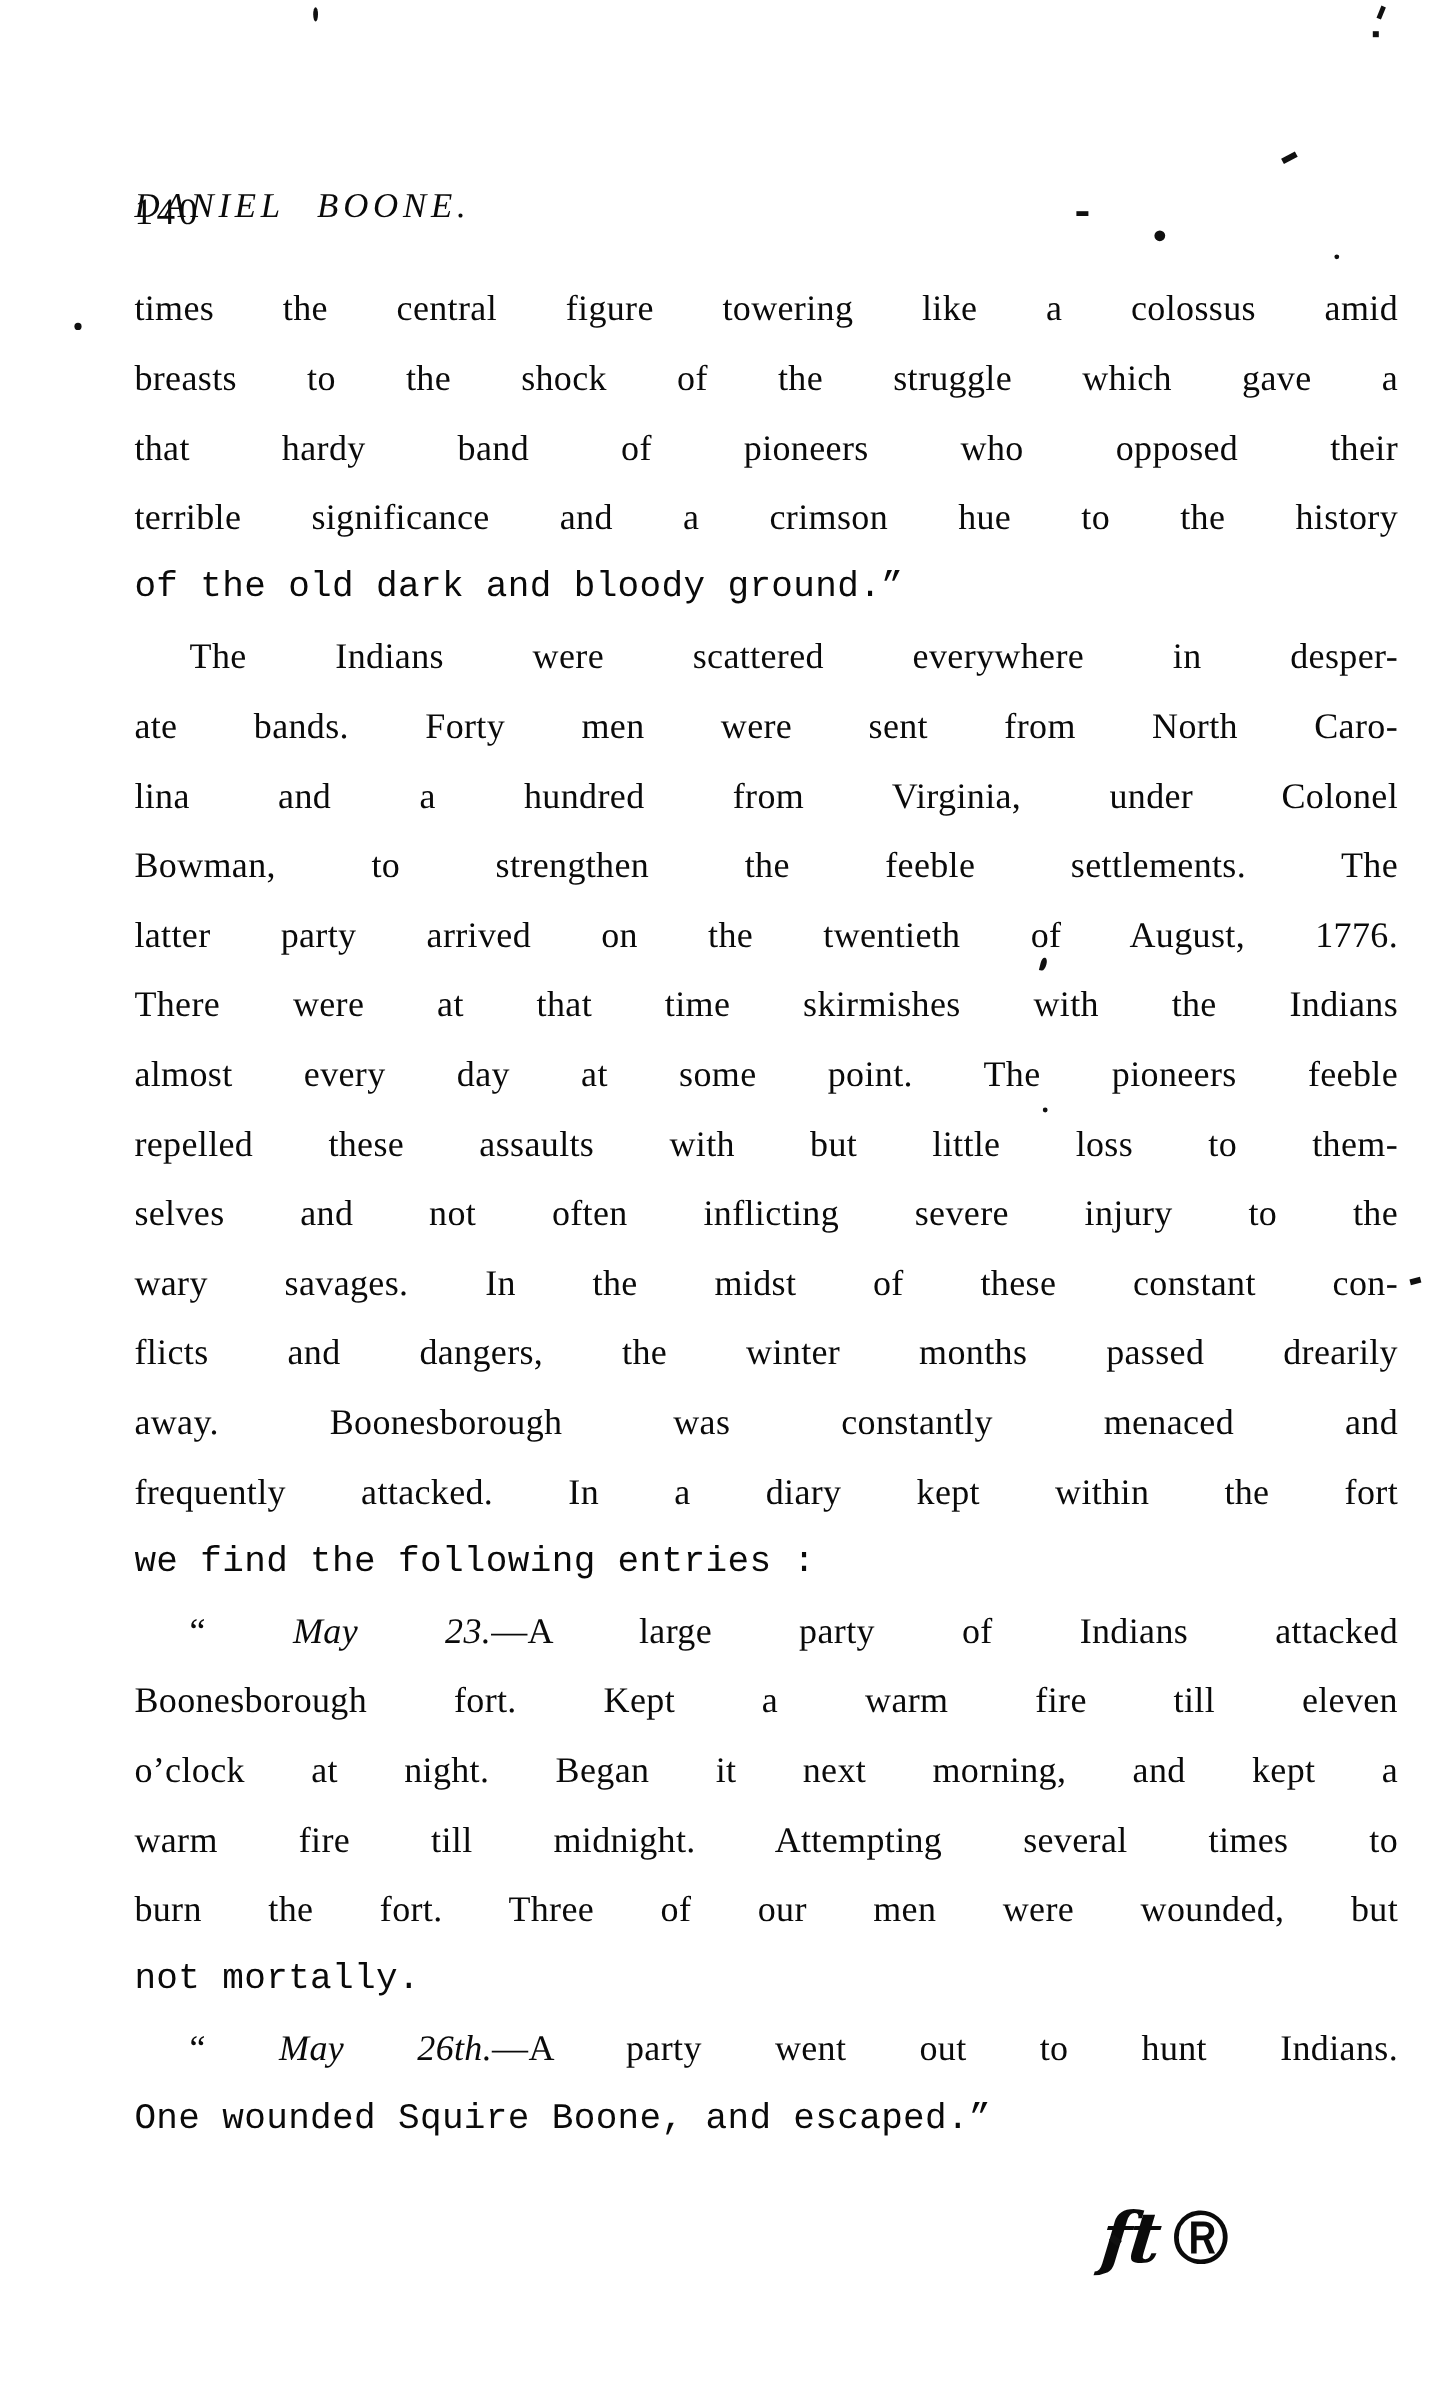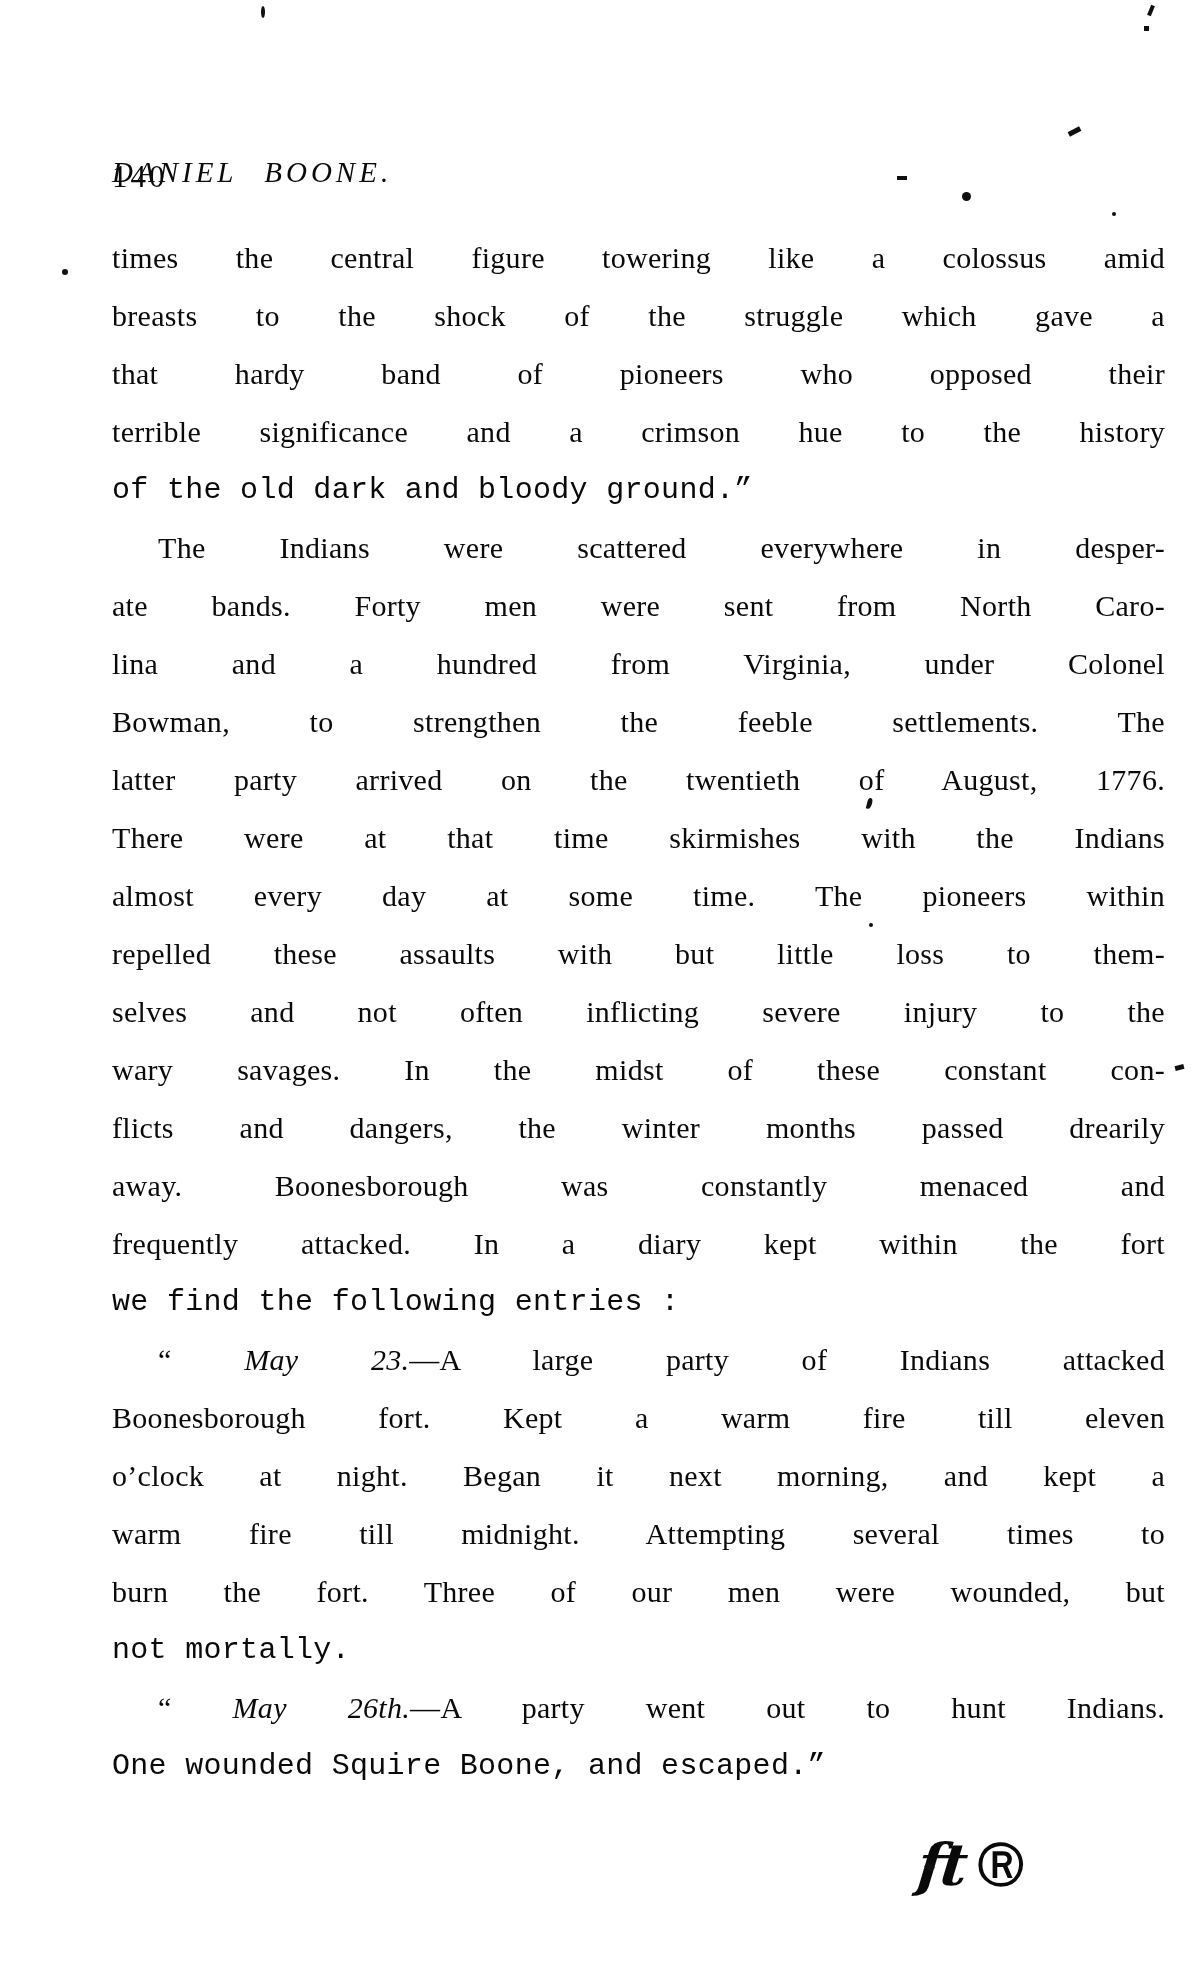--- a/index.html
+++ b/index.html
@@ -120,21 +120,21 @@
       <div class="line"><span>breasts to the shock of the struggle which gave a</span></div>
       <div class="line"><span>that hardy band of pioneers who opposed their</span></div>
       <div class="line"><span>terrible significance and a crimson hue to the history</span></div>
       <div class="line last"><span>of the old dark and bloody ground.”</span></div>
       <div class="line indent"><span>The Indians were scattered everywhere in desper-</span></div>
       <div class="line"><span>ate bands. Forty men were sent from North Caro-</span></div>
       <div class="line"><span>lina and a hundred from Virginia, under Colonel</span></div>
       <div class="line"><span>Bowman, to strengthen the feeble settlements. The</span></div>
       <div class="line"><span>latter party arrived on the twentieth of August, 1776.</span></div>
       <div class="line"><span>There were at that time skirmishes with the Indians</span></div>
-      <div class="line"><span>almost every day at some time. The pioneers within</span></div>
+      <div class="line"><span>almost every day at some point. The pioneers feeble</span></div>
       <div class="line"><span>repelled these assaults with but little loss to them-</span></div>
       <div class="line"><span>selves and not often inflicting severe injury to the</span></div>
       <div class="line"><span>wary savages. In the midst of these constant con-</span></div>
       <div class="line"><span>flicts and dangers, the winter months passed drearily</span></div>
       <div class="line"><span>away. Boonesborough was constantly menaced and</span></div>
       <div class="line"><span>frequently attacked. In a diary kept within the fort</span></div>
       <div class="line last"><span>we find the following entries :</span></div>
       <div class="line indent"><span>“ </span><span class="it">May 23.</span><span>—A large party of Indians attacked</span></div>
       <div class="line"><span>Boonesborough fort. Kept a warm fire till eleven</span></div>
       <div class="line"><span>o’clock at night. Began it next morning, and kept a</span></div>

